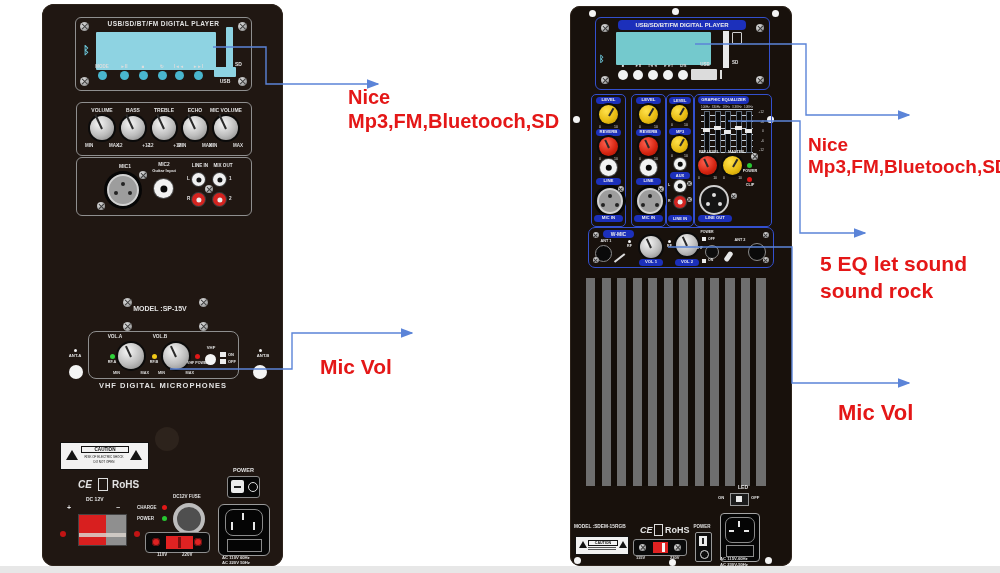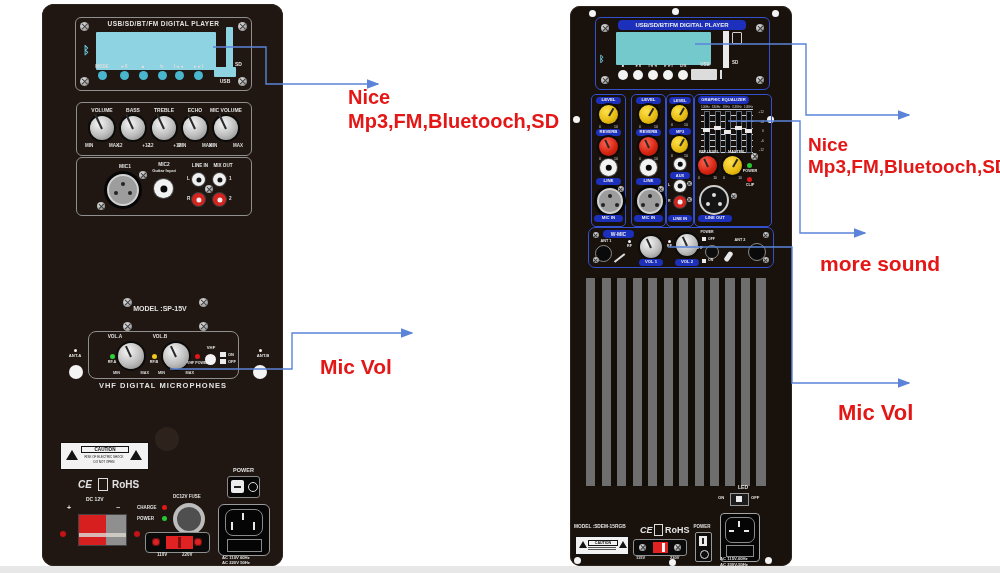--- a/index.html
+++ b/index.html
@@ -522,15 +522,16 @@
 <div class="red-note" style="left:348px;top:86px;font-size:20px">
   <span style="display:block">Nice</span>
   <span style="display:block">Mp3,FM,Bluetooch,SD</span>
 </div>
 <div class="red-note" style="left:320px;top:355px;font-size:21px">Mic Vol</div>
 <div class="red-note" style="left:808px;top:134px;font-size:19px">
   <span style="display:block">Nice</span>
   <span style="display:block">Mp3,FM,Bluetooch,SD</span>
 </div>
 <div class="red-note" style="left:820px;top:250px;font-size:21px;line-height:1.3">
-  <span style="display:block">more sound</span>
+  <span style="display:block">5 EQ let sound</span>
+  <span style="display:block">sound rock</span>
 </div>
 <div class="red-note" style="left:838px;top:400px;font-size:22px">Mic Vol</div>
 
 </body></html>

